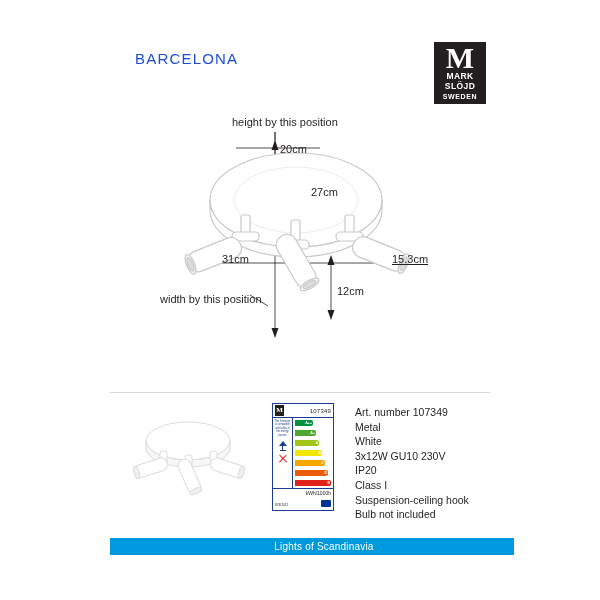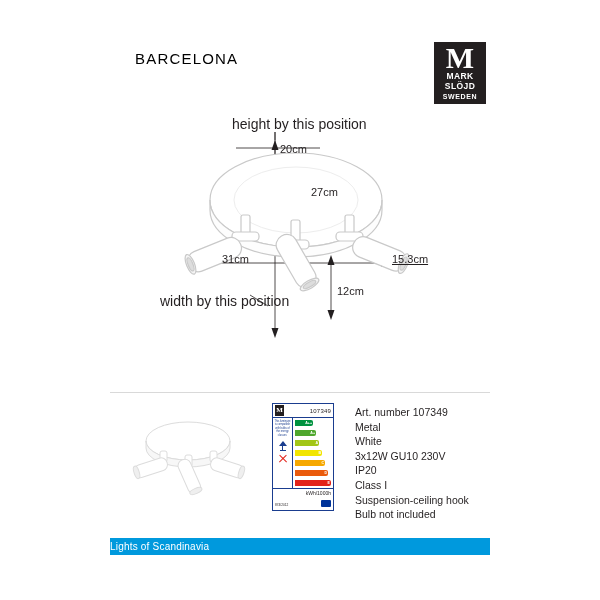--- a/index.html
+++ b/index.html
@@ -21,21 +21,21 @@
   }
 
   
   .title {
     position: absolute;
     left: 135px;
     top: 50px;
     font-size: 15px;
     letter-spacing: 1.2px;
     font-weight: normal;
-    color: #000000;
+    color: #1d4ed8;
   }
   .brand-logo {
     position: absolute;
     left: 434px;
     top: 42px;
     width: 52px;
     height: 62px;
     background: #231f20;
     color: #ffffff;
     display: flex;
@@ -76,21 +76,21 @@
     height: 260px;
   }
   .dim-label {
     position: absolute;
     font-size: 11px;
     color: #231f20;
     white-space: nowrap;
   }
   .note-label {
     position: absolute;
-    font-size: 14px;
+    font-size: 11px;
     color: #231f20;
     white-space: nowrap;
   }
 
   
   .divider {
     position: absolute;
     left: 110px;
     top: 392px;
     width: 380px;
@@ -283,21 +283,23 @@
     position: absolute;
     left: 110px;
     top: 538px;
     width: 380px;
     height: 17px;
     background: #0099dd;
     color: #ffffff;
     font-size: 10px;
     display: flex;
     align-items: center;
+    justify-content: center;
     letter-spacing: 0.2px;
+    padding-left: 24px;
   }
 </style>
 </head>
 <body>
 
 <div class="page">
 
   <div class="title">BARCELONA</div>
 
   <div class="brand-logo">

